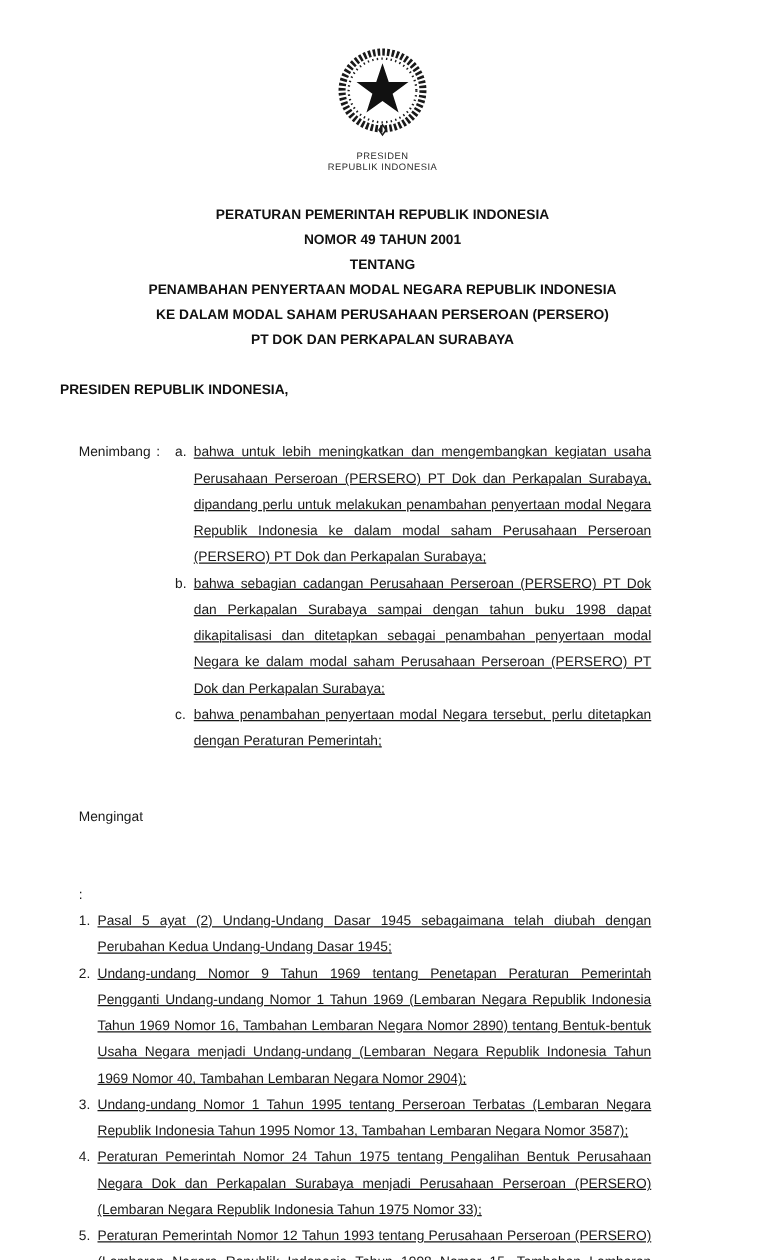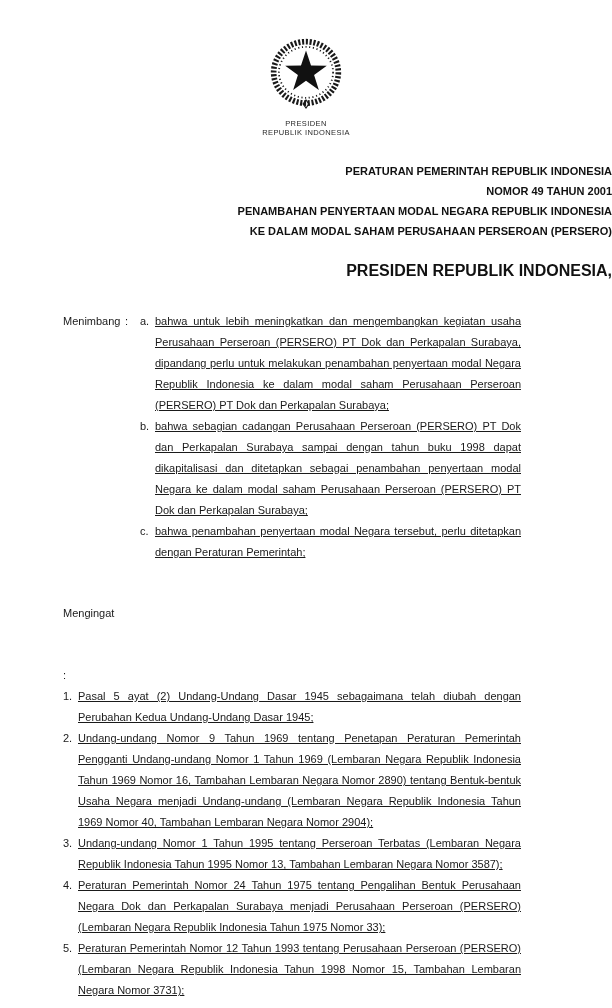--- a/index.html
+++ b/index.html
@@ -31,34 +31,35 @@
     margin-top: 3px;
     font-size: 7.5px;
     line-height: 9px;
     letter-spacing: 0.4px;
     color: #2a2a2a;
   }
 
   
   .title-block {
     margin-top: 24px;
-    text-align: right;
+    text-align: center;
     font-weight: bold;
     font-size: 11px;
     line-height: 20px;
     color: #111;
   }
 
   .salutation {
     margin-top: 20px;
-    text-align: right;
+    text-align: left;
     font-weight: bold;
-    font-size: 16px;
+    font-size: 11px;
     line-height: 20px;
     color: #111;
+    margin-left: 48px;
   }
 
   
   .section {
     display: flex;
     padding: 0 91px 0 63px;
     font-size: 11px;
     line-height: 21px;
   }
   .section-menimbang { margin-top: 30px; }
@@ -107,22 +108,24 @@
     </span>
     <div class="emblem-caption">
       <div>PRESIDEN</div>
       <div>REPUBLIK INDONESIA</div>
     </div>
   </div>
 
   <div class="title-block">
     <div>PERATURAN PEMERINTAH REPUBLIK INDONESIA</div>
     <div>NOMOR 49 TAHUN 2001</div>
+    <div>TENTANG</div>
     <div>PENAMBAHAN PENYERTAAN MODAL NEGARA REPUBLIK INDONESIA</div>
     <div>KE DALAM MODAL SAHAM PERUSAHAAN PERSEROAN (PERSERO)</div>
+    <div>PT DOK DAN PERKAPALAN SURABAYA</div>
   </div>
 
   <div class="salutation">PRESIDEN REPUBLIK INDONESIA,</div>
 
   <div class="section section-menimbang">
     <div class="section-label">Menimbang</div>
     <div class="section-colon">:</div>
     <div class="section-items">
       <div class="item">
         <div class="item-marker">a.</div>

